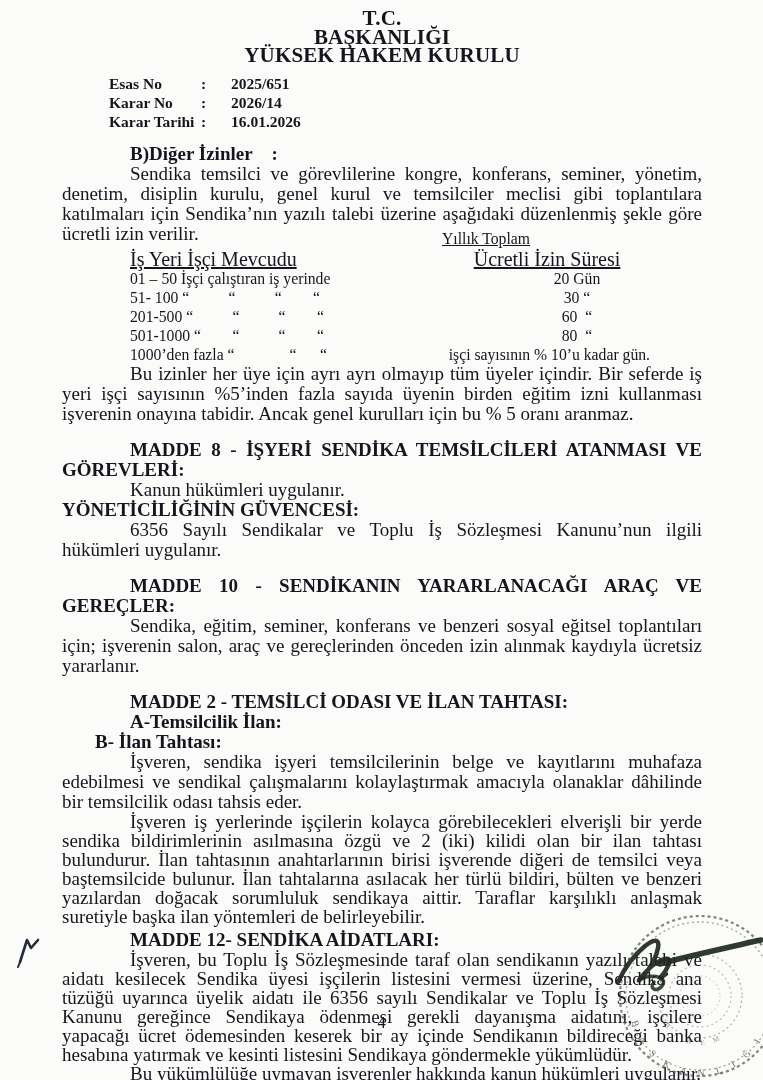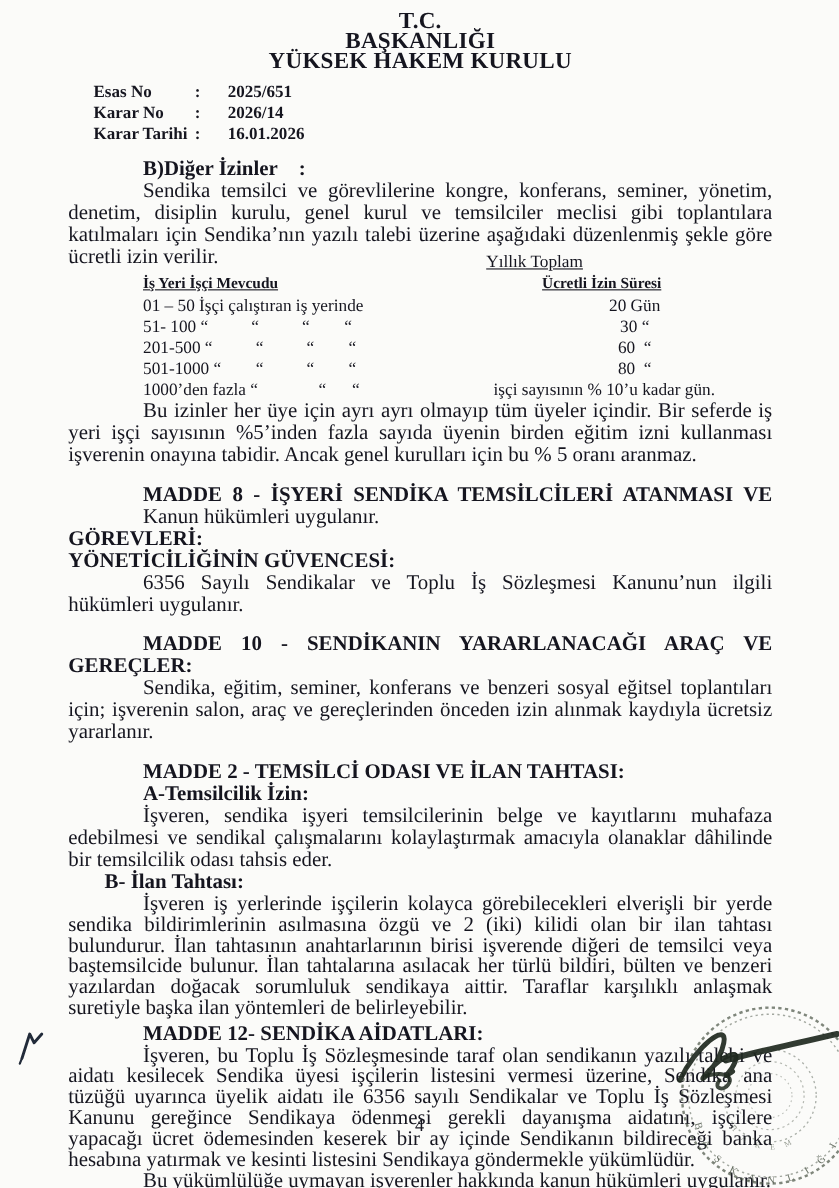--- a/index.html
+++ b/index.html
@@ -5,35 +5,35 @@
   html,body{margin:0;padding:0;}
   body{
     width:763px;height:1080px;position:relative;overflow:hidden;
     background:#fbfbf9;color:#15151f;
     font-family:"Liberation Serif","DejaVu Serif",serif;
   }
   .page{position:absolute;inset:0;}
   .content{position:absolute;left:62px;top:0;width:640px;}
   .doc-title{ text-align:center;font-weight:700;font-size:21px;line-height:18.5px;margin-top:9px;letter-spacing:.2px;}
   .case{margin:9px 0 0 23px;font-weight:700;font-size:15.5px;}
-  .case-row{display:flex;line-height:19px;}
+  .case-row{display:flex;line-height:19px;margin-left:24px;}
   .case-label{width:92px;}
   .case-colon{width:30px;}
   .para{font-size:19px;line-height:20px;text-align:justify;text-indent:68px;margin:0;}
   .bold{font-weight:700;}
   .noindent{text-indent:0;}
   .indent-b{text-indent:33px;}
   .h-justify{text-align:justify;text-align-last:justify;}
   .gap16{margin-top:16px;}
   .gap4{margin-top:4px;}
   .start{margin-top:13px;}
   .t19{line-height:19px;}
   .yillik-row{display:flex;justify-content:flex-end;margin-top:-15px;line-height:20px;font-size:15.7px;}
   .yillik{width:210px;margin-right:50px;text-decoration:underline;}
-  .thead{display:flex;line-height:20px;font-size:14px;font-weight:bold;}
+  .thead{display:flex;line-height:20px;font-size:20px;}
   .thead-left{margin-left:68px;flex:1;text-decoration:underline;}
   .thead-right{width:210px;margin-right:50px;text-align:center;text-decoration:underline;}
   .trow{display:flex;line-height:19px;font-size:15.7px;align-items:center;}
   .trow-left{margin-left:68px;flex:1;white-space:pre;}
   .trow-right{width:130px;margin-right:60px;text-align:center;white-space:pre;}
   .trow-right.wide{width:auto;margin-right:52px;text-align:right;white-space:nowrap;}
   .page-num{position:absolute;left:0;right:0;top:1013px;text-align:center;font-size:16.5px;}
   .stamp-wrap{position:absolute;left:598px;top:908px;width:200px;height:200px;}
   .margin-mark{position:absolute;left:12px;top:928px;width:36px;height:44px;}
 </style>
@@ -95,33 +95,33 @@
       <span class="trow-right">80 “</span>
     </div>
     <div class="trow">
       <span class="trow-left">1000’den fazla “    “  “</span>
       <span class="trow-right wide">işçi sayısının % 10’u kadar gün.</span>
     </div>
 
     <p class="para">Bu izinler her üye için ayrı ayrı olmayıp tüm üyeler içindir. Bir seferde iş yeri işçi sayısının %5’inden fazla sayıda üyenin birden eğitim izni kullanması işverenin onayına tabidir. Ancak genel kurulları için bu % 5 oranı aranmaz.</p>
 
     <p class="para bold h-justify gap16">MADDE 8 - İŞYERİ SENDİKA TEMSİLCİLERİ ATANMASI VE</p>
+    <p class="para bold noindent">GÖREVLERİ:</p>
     <p class="para">Kanun hükümleri uygulanır.</p>
-    <p class="para bold noindent">GÖREVLERİ:</p>
 
     <p class="para bold noindent">YÖNETİCİLİĞİNİN GÜVENCESİ:</p>
     <p class="para">6356 Sayılı Sendikalar ve Toplu İş Sözleşmesi Kanunu’nun ilgili hükümleri uygulanır.</p>
 
     <p class="para bold gap16">MADDE 10 - SENDİKANIN YARARLANACAĞI ARAÇ VE GEREÇLER:</p>
     <p class="para">Sendika, eğitim, seminer, konferans ve benzeri sosyal eğitsel toplantıları için; işverenin salon, araç ve gereçlerinden önceden izin alınmak kaydıyla ücretsiz yararlanır.</p>
 
     <p class="para bold gap16">MADDE 2 - TEMSİLCİ ODASI VE İLAN TAHTASI:</p>
-    <p class="para bold">A-Temsilcilik İzin:</p>
+    <p class="para bold">A-Temsilcilik İlan:</p>
+    <p class="para bold indent-b">B- İlan Tahtası:</p>
     <p class="para">İşveren, sendika işyeri temsilcilerinin belge ve kayıtlarını muhafaza edebilmesi ve sendikal çalışmalarını kolaylaştırmak amacıyla olanaklar dâhilinde bir temsilcilik odası tahsis eder.</p>
-    <p class="para bold indent-b">B- İlan Tahtası:</p>
     <p class="para t19">İşveren iş yerlerinde işçilerin kolayca görebilecekleri elverişli bir yerde sendika bildirimlerinin asılmasına özgü ve 2 (iki) kilidi olan bir ilan tahtası bulundurur. İlan tahtasının anahtarlarının birisi işverende diğeri de temsilci veya baştemsilcide bulunur. İlan tahtalarına asılacak her türlü bildiri, bülten ve benzeri yazılardan doğacak sorumluluk sendikaya aittir. Taraflar karşılıklı anlaşmak suretiyle başka ilan yöntemleri de belirleyebilir.</p>
 
     <p class="para bold gap4">MADDE 12- SENDİKA AİDATLARI:</p>
     <p class="para t19">İşveren, bu Toplu İş Sözleşmesinde taraf olan sendikanın yazılı talebi ve aidatı kesilecek Sendika üyesi işçilerin listesini vermesi üzerine, Sendika ana tüzüğü uyarınca üyelik aidatı ile 6356 sayılı Sendikalar ve Toplu İş Sözleşmesi Kanunu gereğince Sendikaya ödenmesi gerekli dayanışma aidatını, işçilere yapacağı ücret ödemesinden keserek bir ay içinde Sendikanın bildireceği banka hesabına yatırmak ve kesinti listesini Sendikaya göndermekle yükümlüdür.</p>
     <p class="para t19">Bu yükümlülüğe uymayan işverenler hakkında kanun hükümleri uygulanır.</p>
 
   </div>
 
   <div class="page-num">4</div>
 

